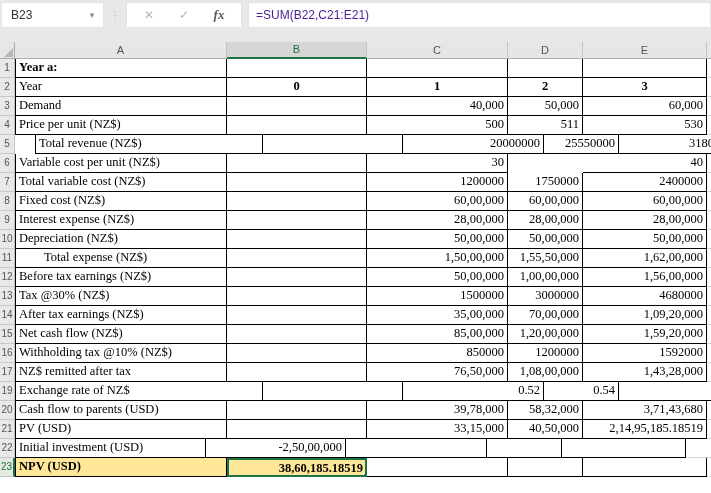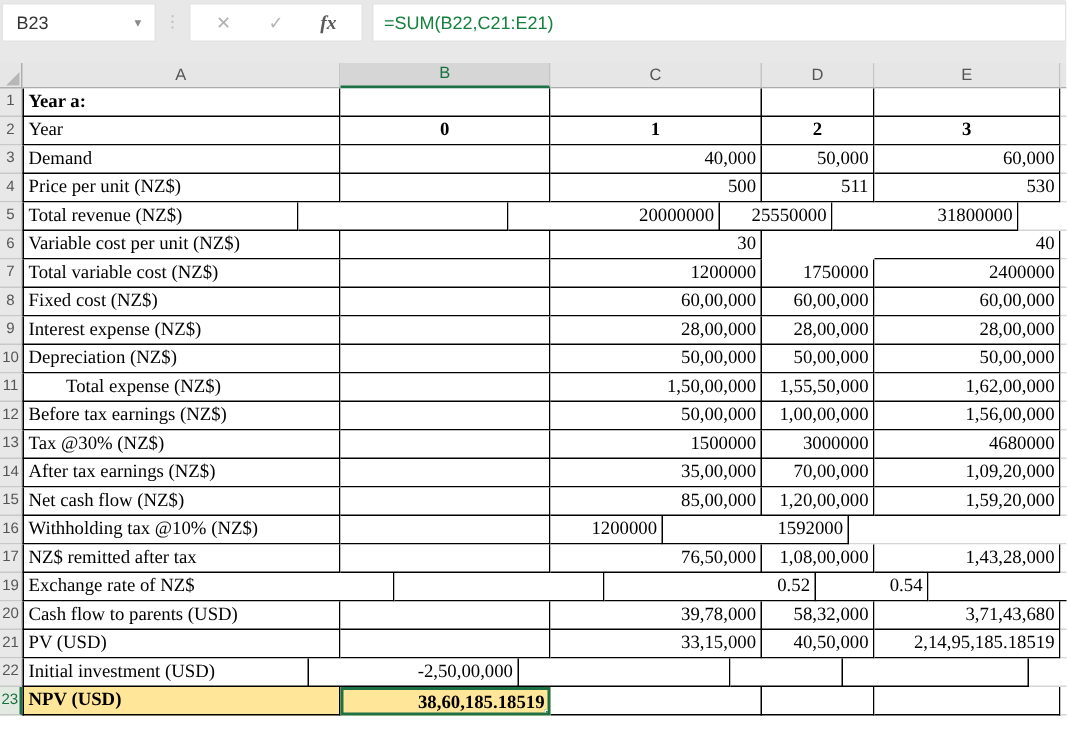--- a/index.html
+++ b/index.html
@@ -26,21 +26,21 @@
     position:absolute; left:126px; top:2px; width:116px; height:26px; background:#fff;
     border:1px solid #E3E3E3; border-radius:1px;
     display:flex; align-items:center; justify-content:space-evenly;
   }
   .fbtn { width:26px; text-align:center; font-size:12px; color:#B3B3B3; cursor:default; }
   .fx-btn { color:#595959; font-family:"Liberation Serif", serif; font-style:italic; font-size:13px; font-weight:bold; }
   .formulabar {
     position:absolute; left:248px; top:2px; right:0; height:26px; background:#fff;
     border:1px solid #E3E3E3; display:flex; align-items:center;
   }
-  .formula-text { padding-left:7px; font-size:12px; color:#15803d; white-space:pre; }
+  .formula-text { padding-left:7px; font-size:12px; color:#4c1d95; white-space:pre; }
   
   .grid { position:absolute; top:42px; left:0; width:711px; }
   .hrow { display:flex; height:17px; }
   .corner {
     width:15px; height:17px; background:#E6E6E6; position:relative;
     border-right:1px solid #ACACAC; border-bottom:1px solid #ACACAC;
   }
   .corner::after {
     content:""; position:absolute; right:1px; bottom:1px;
     border-style:solid; border-width:0 0 9px 9px;
@@ -142,21 +142,21 @@
         <div class="row-h">4</div>
         <div class="cell a-col" style="width: 212px;">Price per unit (NZ$)</div>
         <div class="cell num" style="width: 140px;"></div>
         <div class="cell num" style="width: 141px;">500</div>
         <div class="cell num" style="width: 75px;">511</div>
         <div class="cell num" style="width: 124px;">530</div>
         <div class="cell sliver"></div>
       </div>
       <div class="grow">
         <div class="row-h">5</div>
-        <div class="cell a-col" style="width: 184px;">Total revenue (NZ$)</div>
+        <div class="cell a-col" style="width: 228px; margin-left: 20px;">Total revenue (NZ$)</div>
         <div class="cell num" style="width: 140px;"></div>
         <div class="cell num" style="width: 141px;">20000000</div>
         <div class="cell num" style="width: 75px;">25550000</div>
         <div class="cell num" style="width: 124px;">31800000</div>
         <div class="cell sliver"></div>
       </div>
       <div class="grow">
         <div class="row-h">6</div>
         <div class="cell a-col" style="width: 212px;">Variable cost per unit (NZ$)</div>
         <div class="cell num" style="width: 140px;"></div>
@@ -243,20 +243,21 @@
         <div class="cell num" style="width: 140px;"></div>
         <div class="cell num" style="width: 141px;">85,00,000</div>
         <div class="cell num" style="width: 75px;">1,20,00,000</div>
         <div class="cell num" style="width: 124px;">1,59,20,000</div>
         <div class="cell sliver"></div>
       </div>
       <div class="grow">
         <div class="row-h">16</div>
         <div class="cell a-col" style="width: 212px;">Withholding tax @10% (NZ$)</div>
         <div class="cell num" style="width: 140px;"></div>
+        <div class="cell num" style="width: 141px;">850000</div>
         <div class="cell num" style="width: 75px;">1200000</div>
         <div class="cell num" style="width: 124px;">1592000</div>
         <div class="cell sliver"></div>
       </div>
       <div class="grow">
         <div class="row-h">17</div>
         <div class="cell a-col" style="width: 212px;">NZ$ remitted after tax</div>
         <div class="cell num" style="width: 140px;"></div>
         <div class="cell num" style="width: 141px;">76,50,000</div>
         <div class="cell num" style="width: 75px;">1,08,00,000</div>

